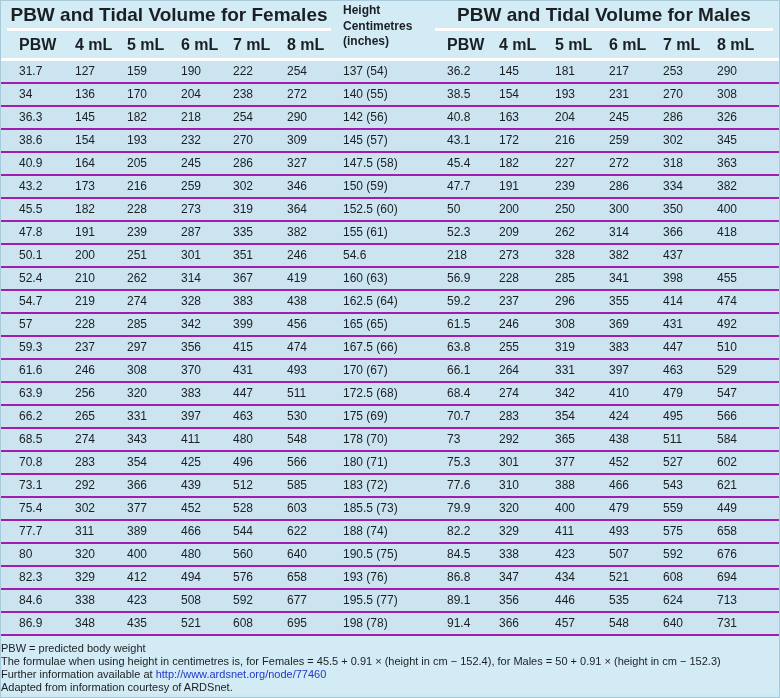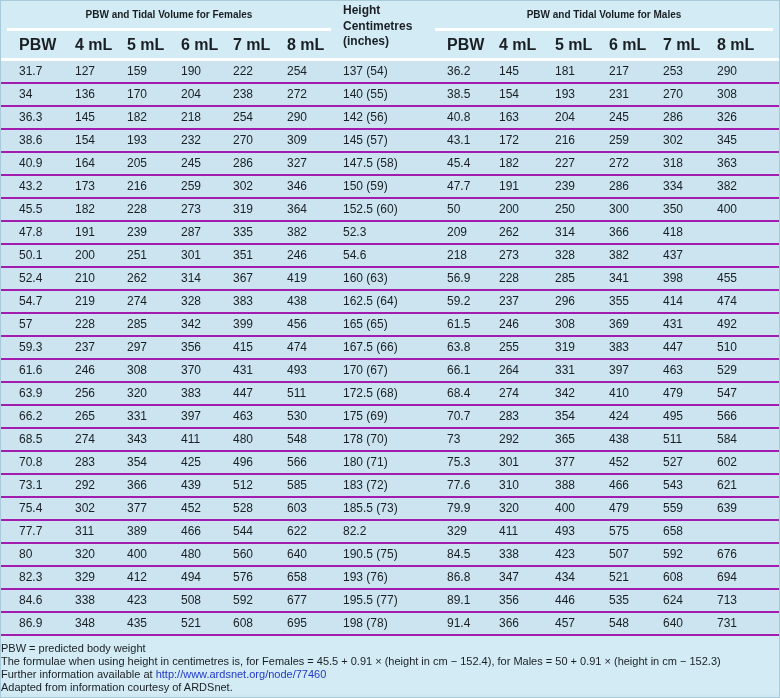--- a/index.html
+++ b/index.html
@@ -22,21 +22,21 @@
   }
   
   .thead{
     grid-template-rows:30px 27px;
     border-bottom:3px solid #fff;
     background:var(--band,#d3ebf4);
   }
   .section-title{
     grid-row:1;
     display:flex;align-items:center;justify-content:center;
-    font-weight:bold;font-size:10px;
+    font-weight:bold;font-size:19px;
     border-bottom:3px solid #fff;
   }
   .title-f{grid-column:1 / 7;}
   .title-m{grid-column:8 / -1;}
   .height-head{
     grid-column:7;grid-row:1 / 3;
     padding:2px 0 0 12px;
     font-weight:bold;font-size:12px;line-height:1.3;
   }
   .col-head{
@@ -203,20 +203,21 @@
         <div class="cell">350</div>
         <div class="cell">400</div>
       </div>
       <div class="grid13 trow">
         <div class="cell">47.8</div>
         <div class="cell">191</div>
         <div class="cell">239</div>
         <div class="cell">287</div>
         <div class="cell">335</div>
         <div class="cell">382</div>
+        <div class="cell">155 (61)</div>
         <div class="cell">52.3</div>
         <div class="cell">209</div>
         <div class="cell">262</div>
         <div class="cell">314</div>
         <div class="cell">366</div>
         <div class="cell">418</div>
       </div>
       <div class="grid13 trow">
         <div class="cell">50.1</div>
         <div class="cell">200</div>
@@ -387,29 +388,30 @@
         <div class="cell">377</div>
         <div class="cell">452</div>
         <div class="cell">528</div>
         <div class="cell">603</div>
         <div class="cell">185.5 (73)</div>
         <div class="cell">79.9</div>
         <div class="cell">320</div>
         <div class="cell">400</div>
         <div class="cell">479</div>
         <div class="cell">559</div>
-        <div class="cell">639</div>
+        <div class="cell">449</div>
       </div>
       <div class="grid13 trow">
         <div class="cell">77.7</div>
         <div class="cell">311</div>
         <div class="cell">389</div>
         <div class="cell">466</div>
         <div class="cell">544</div>
         <div class="cell">622</div>
+        <div class="cell">188 (74)</div>
         <div class="cell">82.2</div>
         <div class="cell">329</div>
         <div class="cell">411</div>
         <div class="cell">493</div>
         <div class="cell">575</div>
         <div class="cell">658</div>
       </div>
       <div class="grid13 trow">
         <div class="cell">80</div>
         <div class="cell">320</div>

